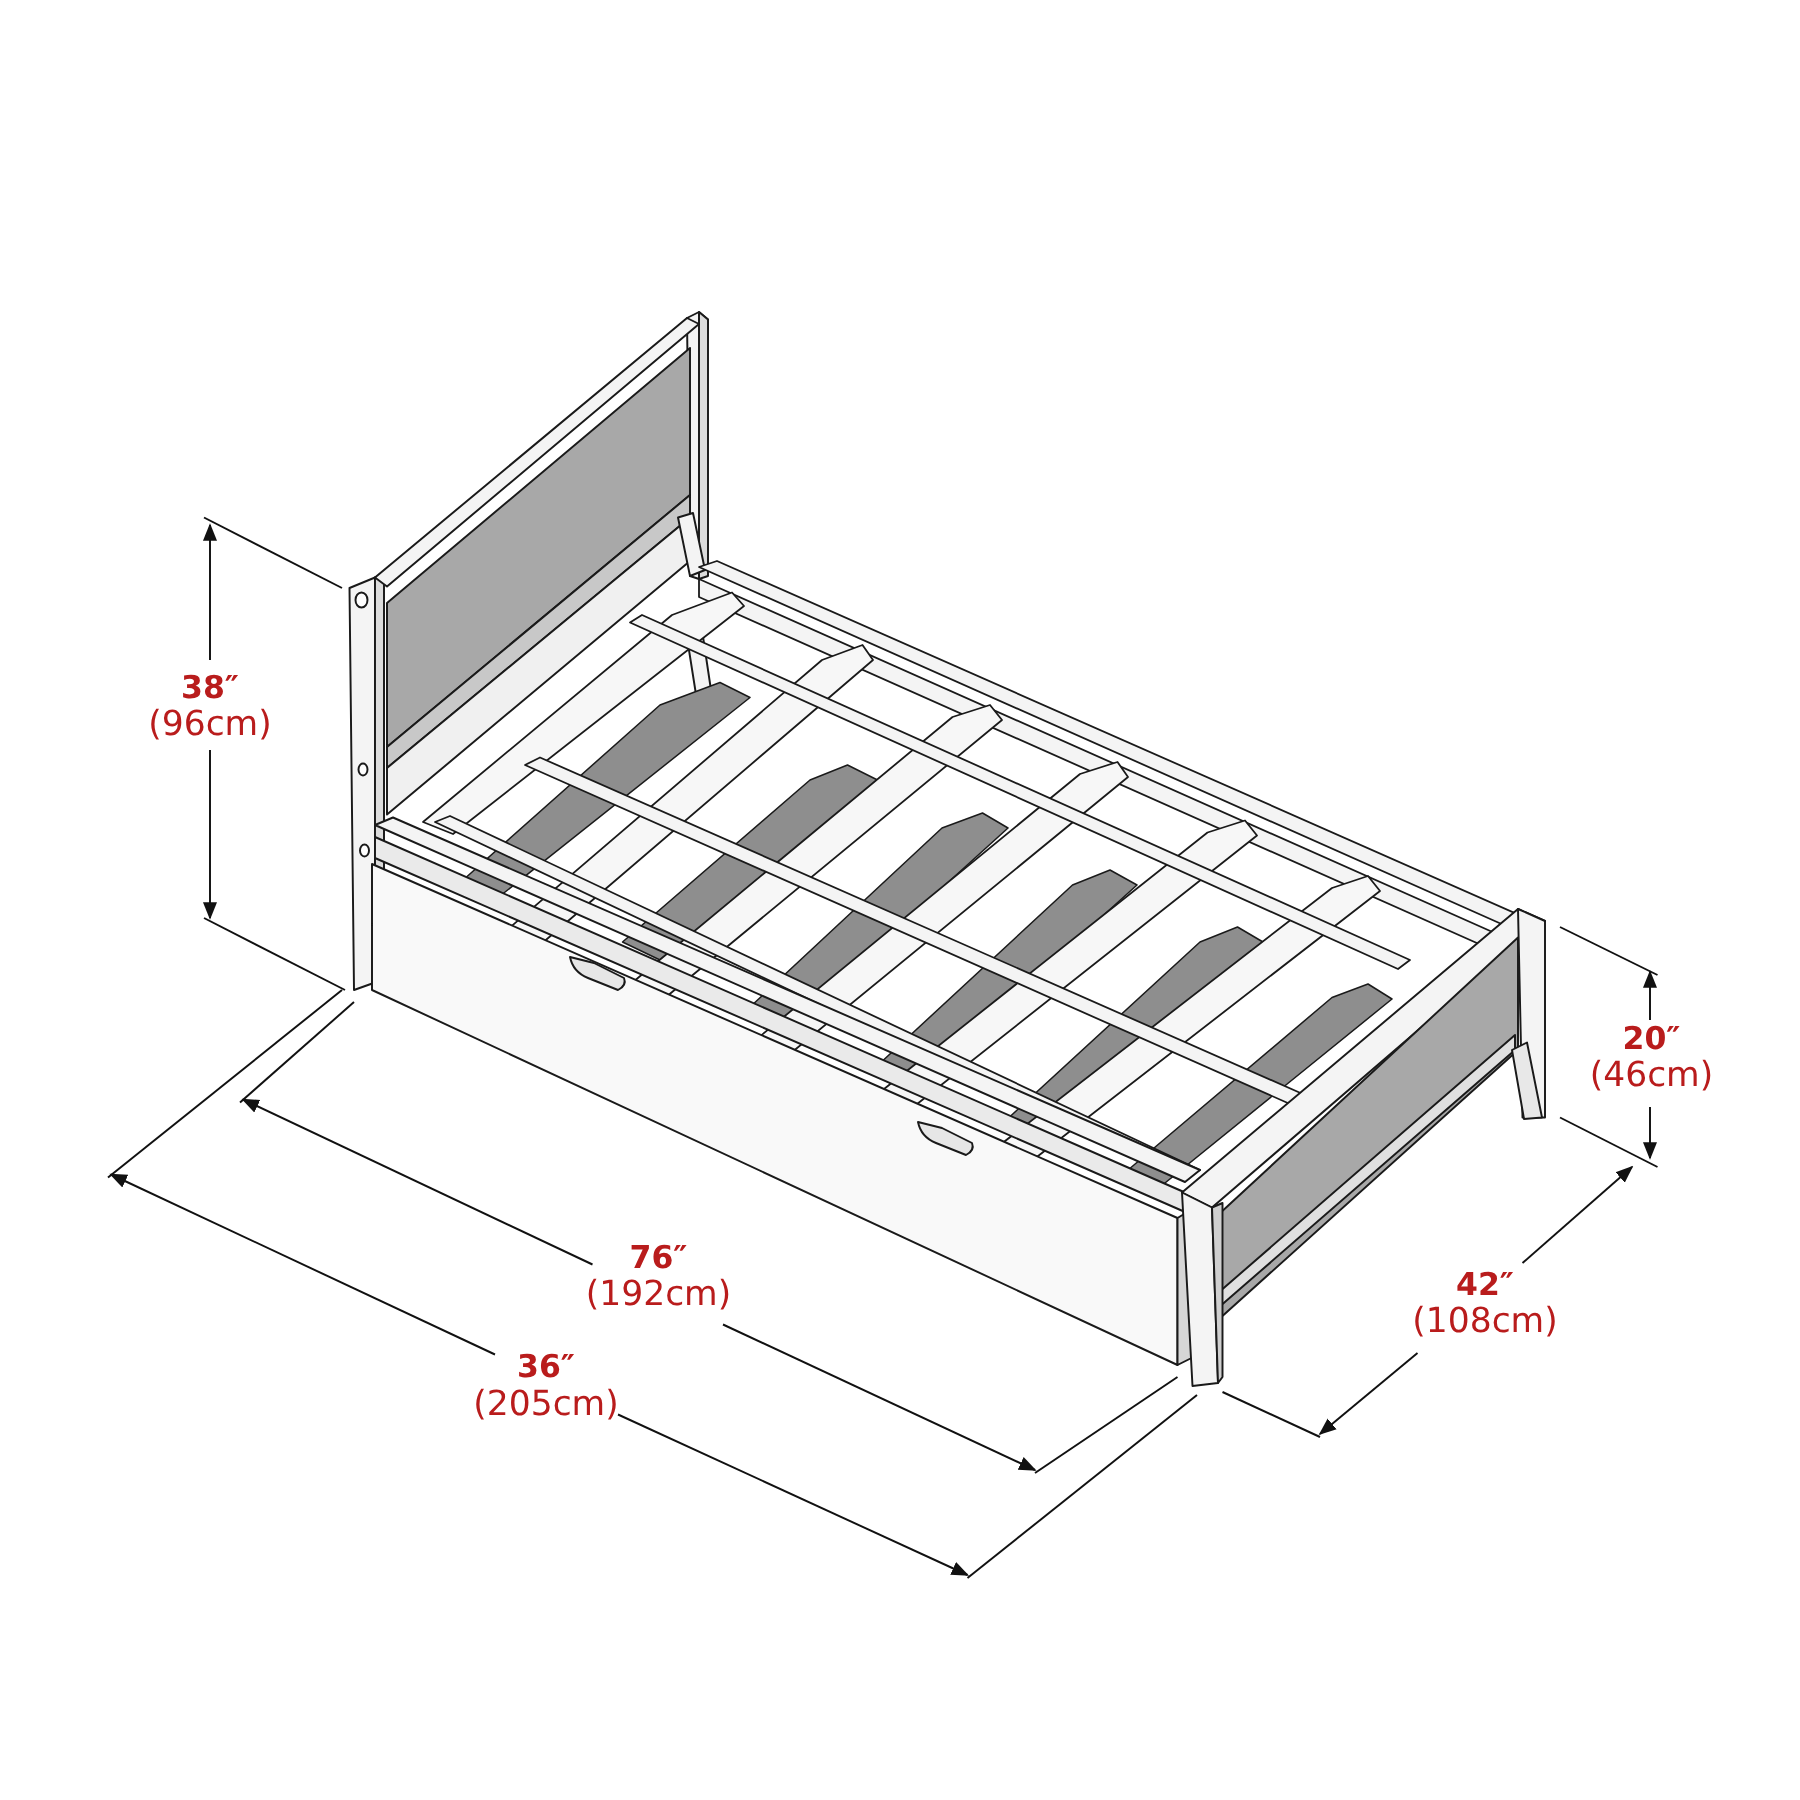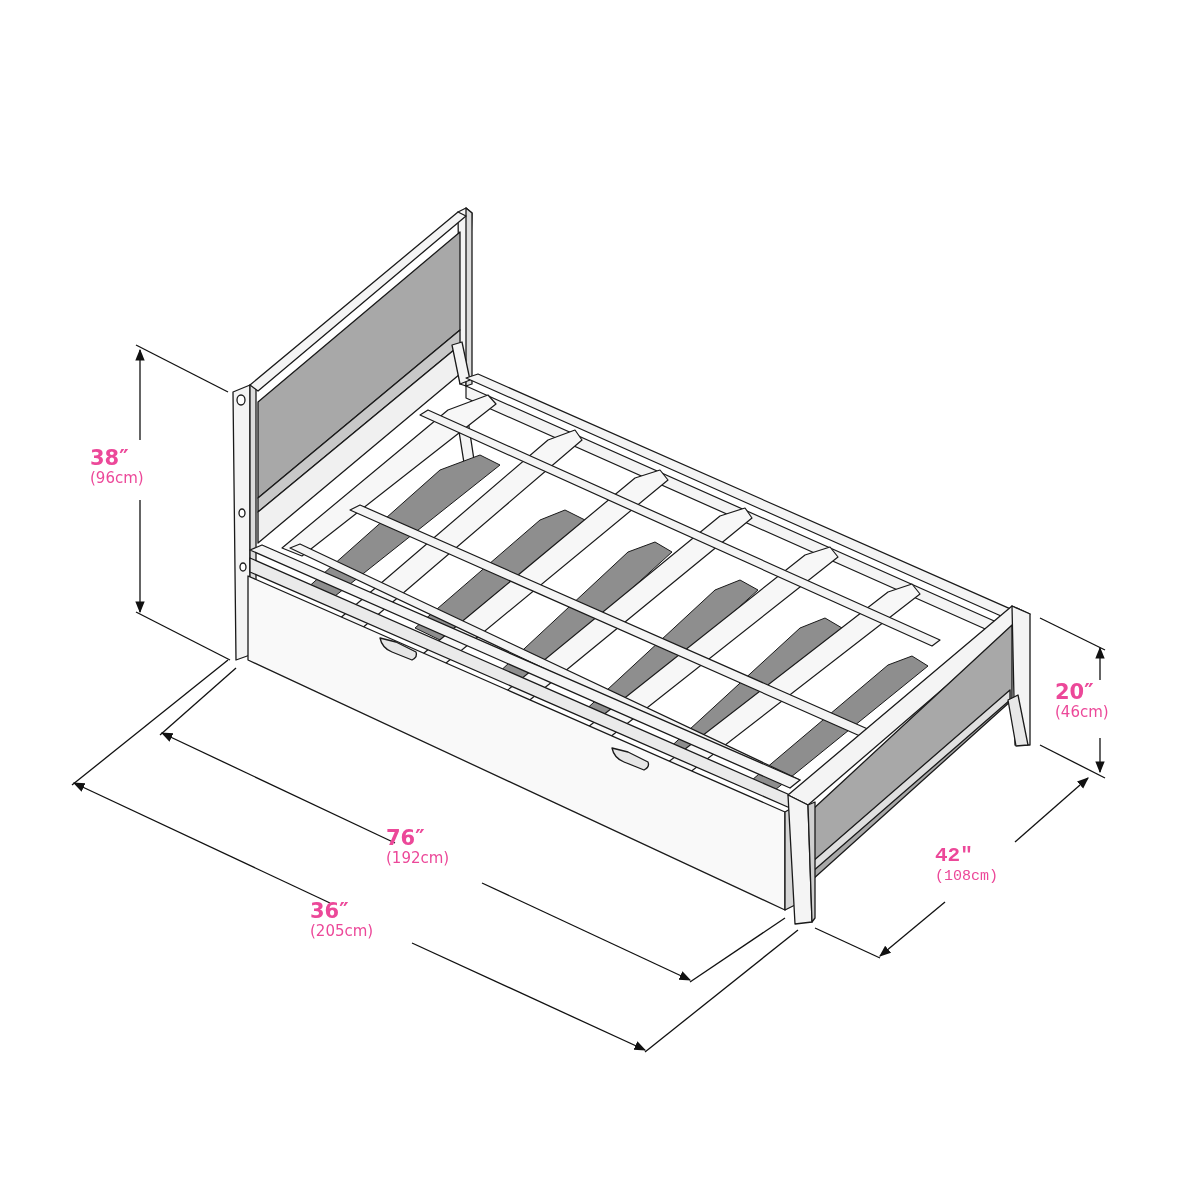--- a/index.html
+++ b/index.html
@@ -1,20 +1,20 @@
 <!DOCTYPE html>
 <html><head>
 <meta charset="utf-8">
 <style>
   html, body { margin: 0; padding: 0; background: #ffffff; }
   body { width: 1200px; height: 1200px; position: relative; overflow: hidden; font-family: "DejaVu Sans", "Liberation Sans", sans-serif; }
   #canvas { position: absolute; left: 0; top: 0; width: 1200px; height: 1200px; }
-  .dim-label { position: absolute; text-align: left; color: #ec4899; line-height: 1.15; }
+  .dim-label { position: absolute; text-align: center; color: #b91c1c; line-height: 1.15; }
   .dim-label .in { font-weight: bold; font-size: 21px; display: block; }
-  .dim-label .cm { font-size: 15px; display: block; }
+  .dim-label .cm { font-size: 23px; display: block; }
   svg line, svg polyline, svg polygon, svg path { stroke-linejoin: round; }
 </style>
 </head>
 <body>
 
 <svg id="canvas" viewBox="0 0 1200 1200" xmlns="http://www.w3.org/2000/svg">
   <defs>
     <marker id="arrow" viewBox="0 0 10 10" refX="9" refY="5" markerWidth="9" markerHeight="9" orient="auto-start-reverse">
       <path d="M0,1 L10,5 L0,9 z" fill="#111"></path>
     </marker>
@@ -139,16 +139,16 @@
 <div class="dim-label" style="left:386px; top:826px; width:106px;">
   <span class="in">76″</span>
   <span class="cm">(192cm)</span>
 </div>
 
 <div class="dim-label" style="left:310px; top:899px; width:108px;">
   <span class="in">36″</span>
   <span class="cm">(205cm)</span>
 </div>
 
-<div class="dim-label" style="left:935px; top:844px; width:110px;font-family:Liberation Mono, monospace;">
+<div class="dim-label" style="left:935px; top:844px; width:110px;">
   <span class="in">42″</span>
   <span class="cm">(108cm)</span>
 </div>
 
 </body></html>

